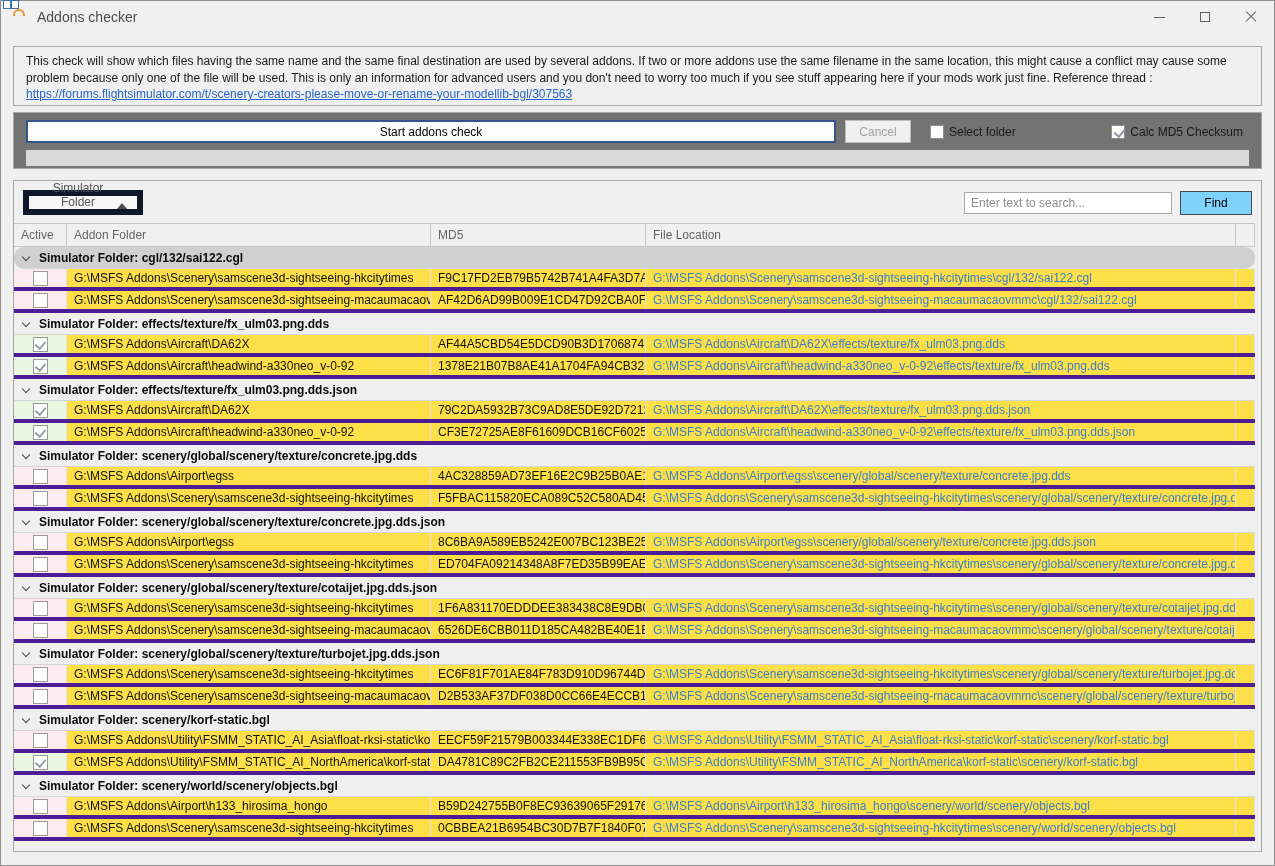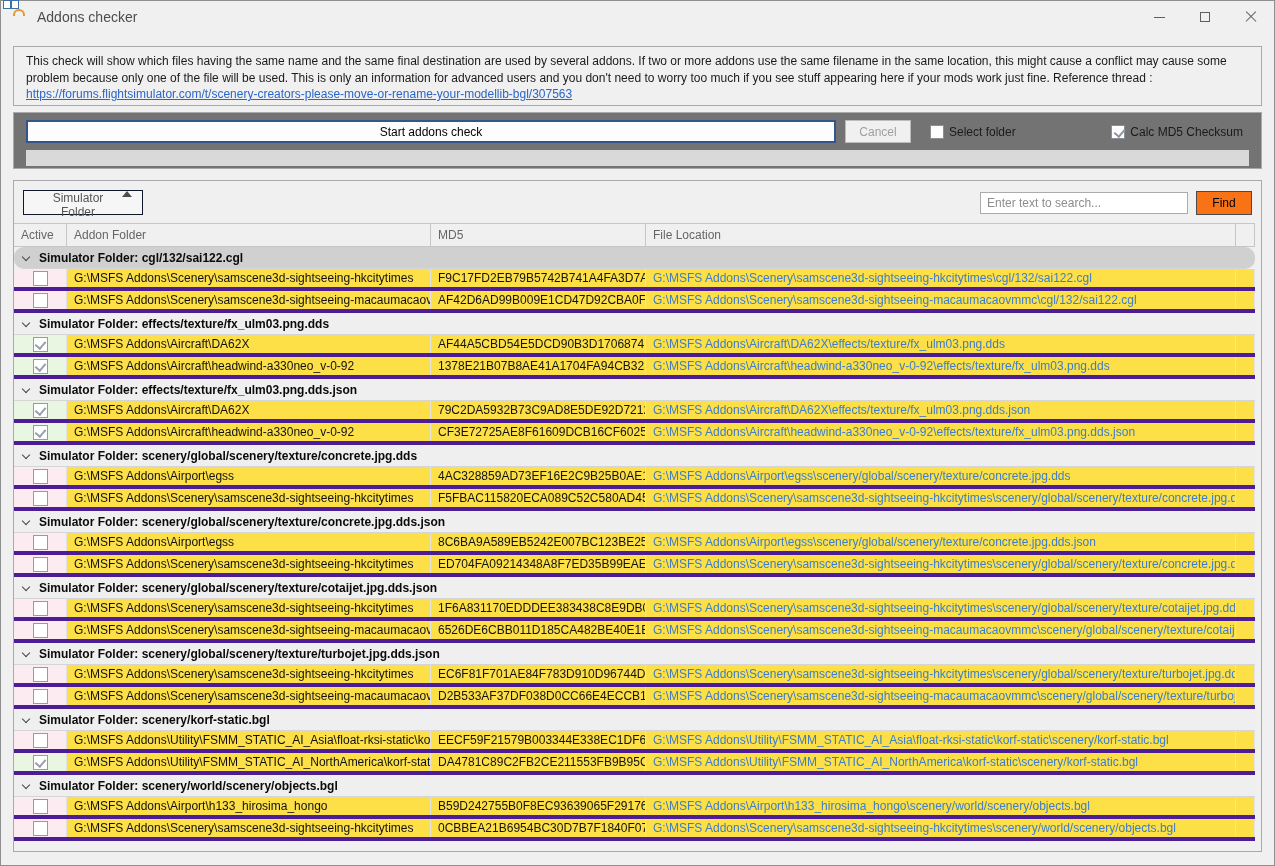--- a/index.html
+++ b/index.html
@@ -69,32 +69,32 @@
   .progress {
     margin-top:7px; height:16px; background:#d9d9d9; width:100%;
   }
   
   .grid-panel {
     margin:11px 12px 0 12px; height:672px;
     border:1px solid #a9a9a9; background:#f0f0f0; overflow:hidden;
   }
   .grid-toolbar { display:flex; align-items:center; padding:9px 9px 8px 9px; }
   .group-btn {
-    width:120px; height:25px; border:1px solid #0f172a; background:#f6f6f6;
-    display:flex; align-items:flex-start; justify-content:space-between;
+    width:120px; height:25px; border:6px solid #0f172a; background:#f6f6f6;
+    display:flex; align-items:flex-end; justify-content:space-between;
     padding:0 10px; color:#555; font:12px "Liberation Sans", sans-serif; cursor:pointer;
   }
   .tri-up { width:0; height:0; border-left:5px solid transparent; border-right:5px solid transparent; border-bottom:6px solid #4d4d4d; }
   .search-input {
     margin-left:auto; width:208px; height:22px; border:1px solid #ababab;
     padding:0 6px; font:12px "Liberation Sans", sans-serif; color:#333; background:#fff;
   }
   .search-input::placeholder { color:#8d8d8d; }
   .find-btn {
-    width:56px; height:24px; margin-left:8px; background:#f97316;
+    width:72px; height:24px; margin-left:8px; background:#7dd3fc;
     border:1px solid #4a4a4a; font:12px "Liberation Sans", sans-serif; color:#000; cursor:pointer;text-align:center;
   }
   
   .table { width:1241px; border-top:1px solid #c6c6c6; }
   .hrow {
     display:flex; height:23px; align-items:center; background:#f0f0f0;
     border-bottom:1px solid #c6c6c6; color:#656565;
   }
   .hcell { height:100%; display:flex; align-items:center; padding-left:7px; border-right:1px solid #c6c6c6; }
   .c-active { width:53px; }

